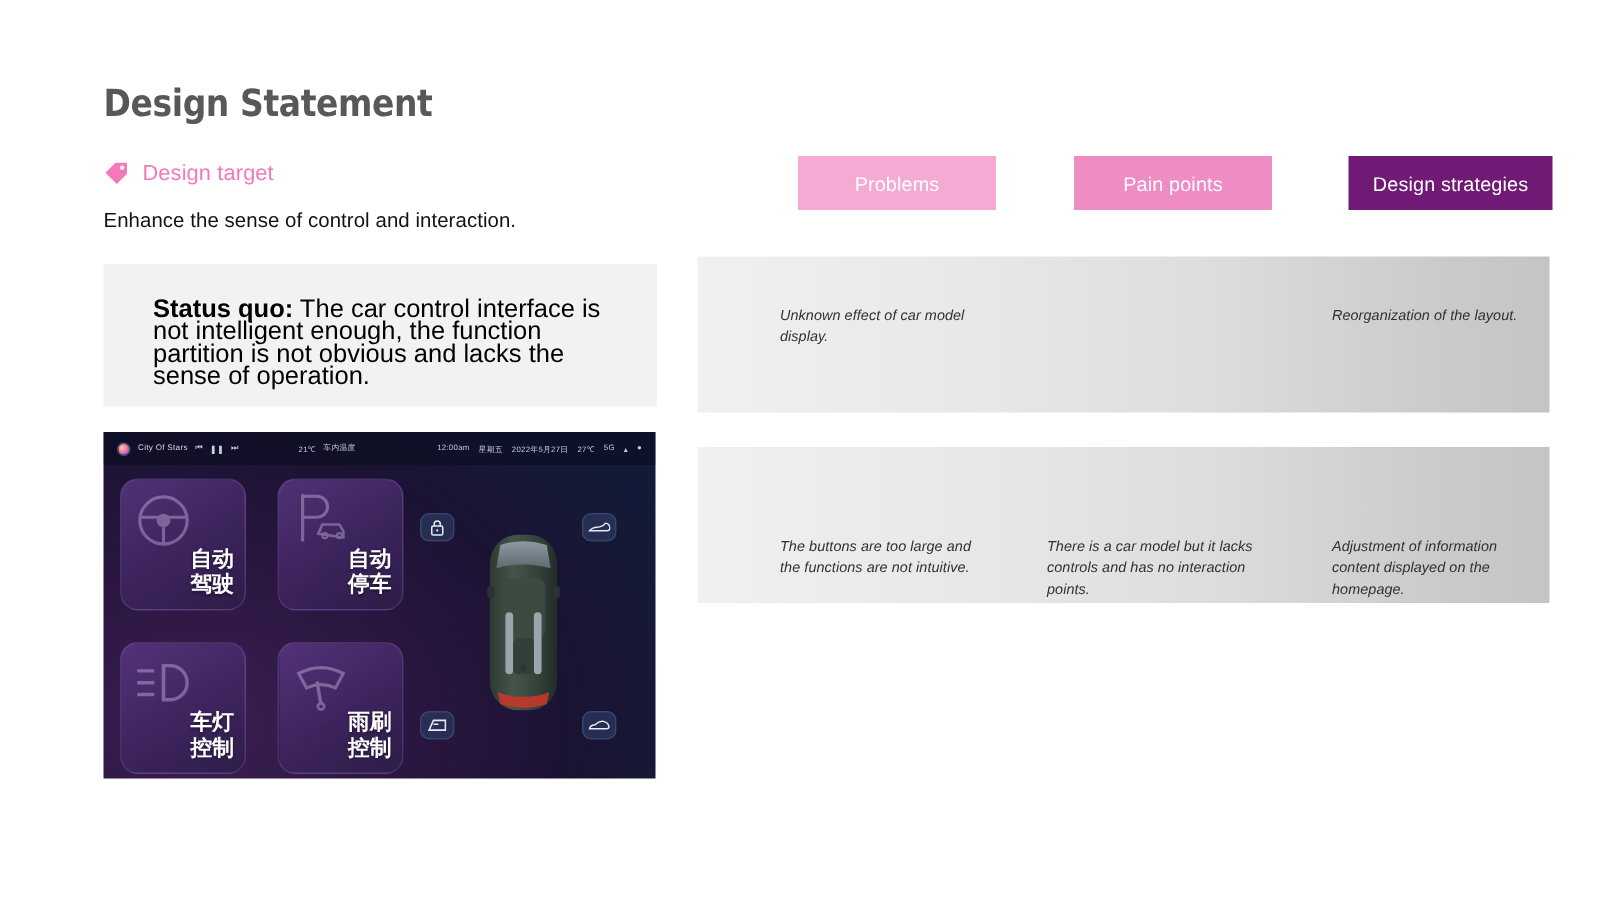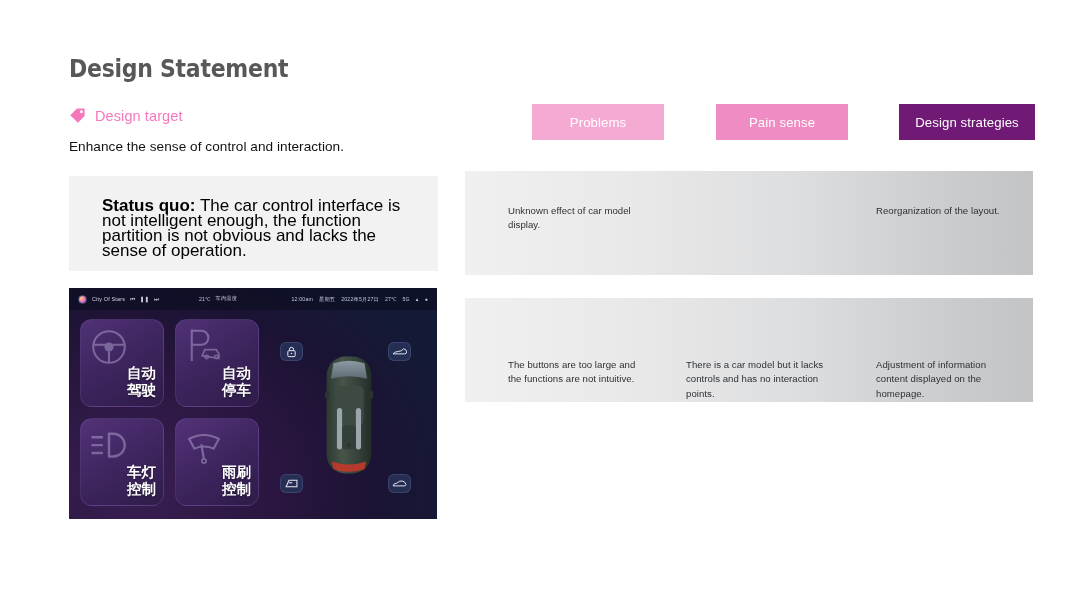--- a/index.html
+++ b/index.html
@@ -65,21 +65,21 @@
     border:.5px solid #4a4f7a;
   }
   .sb-track{ font-size:5.4px; color:#d6d9e8; }
   .media-btns{ display:flex; gap:4.5px; align-items:center; color:#c9cde0; font-size:5.5px; }
   .sb-mid{ position:absolute; left:130px; font-size:5.2px; color:#c6cadd; display:flex; gap:5px;}
   .sb-right{ position:absolute; right:9px; display:flex; gap:6px; align-items:center; font-size:5.2px; color:#c6cadd;}
 
   .tiles{
     position:absolute; left:11px; top:31px;
     display:grid; grid-template-columns:84px 84px; grid-template-rows:88px 88px;
-    gap:11px;
+    gap:21px;
   }
   .tile{
     position:relative; border-radius:12px;
     background:linear-gradient(150deg, rgba(94,58,134,.78) 0%, rgba(63,38,97,.85) 55%, rgba(47,29,74,.9) 100%);
     border:.5px solid rgba(150,120,200,.22);
     overflow:hidden;
   }
   .tile-icon{
     position:absolute; left:7px; top:6px;
     opacity:.40;
@@ -128,21 +128,21 @@
     background:linear-gradient(90deg,#f0f0f0 0%, #e9e9ea 28%, #dddedf 58%, #c8cacc 88%, #c2c4c6 100%);
   }
   .row-1{ top:171px; height:104px; }
   .row-2{ top:298px; height:104px; }
 
   .cell{
     position:absolute; top:0; height:100%;
     font-size:9.6px; line-height:14.3px; color:#2e3033;
     letter-spacing:.05px;
   }
-  .cell-text{ position:absolute; left:0; width:100%; }
+  .cell-text{ position:absolute; left:12px; width:100%;font-style:italic; }
   .r1 .cell-text{ top:33px; }
   .r2 .cell-text{ top:60px; }
   .c-1{ left:43px; width:128px; }
   .c-2{ left:221px; width:140px; }
   .c-3{ left:411px; width:128px; }
 </style>
 </head>
 <body>
 
 <div class="page">
@@ -293,21 +293,21 @@
           <path d="M10 126 q20 7 40 0 l-2 9 q-18 6 -36 0 z" fill="#c0392b" opacity="0.92"></path>
           <rect x="2" y="44" width="5" height="9" rx="2" fill="#2a332e"></rect>
           <rect x="53" y="44" width="5" height="9" rx="2" fill="#2a332e"></rect>
         </svg>
       </span>
     </div>
   </div>
 
   <div class="col-headers">
     <div class="col-head ch-1" style="background:#f5aad4">Problems</div>
-    <div class="col-head ch-2" style="background:#ee8cc3">Pain sense</div>
+    <div class="col-head ch-2" style="background:#ee8cc3">Pain points</div>
     <div class="col-head ch-3" style="background:#701a75">Design strategies</div>
   </div>
 
   <div class="grid-row row-1 r1">
     <div class="cell c-1">
       <div class="cell-text">Unknown effect of car model display.</div>
     </div>
     <div class="cell c-3">
       <div class="cell-text">Reorganization of the layout.</div>
     </div>

